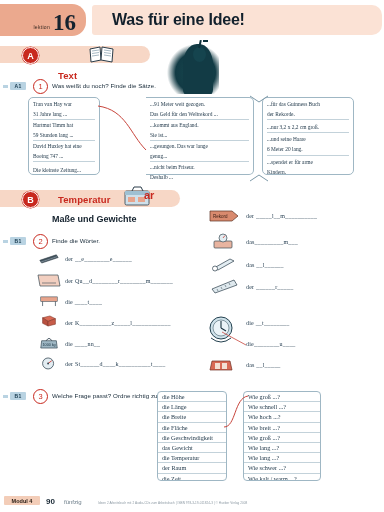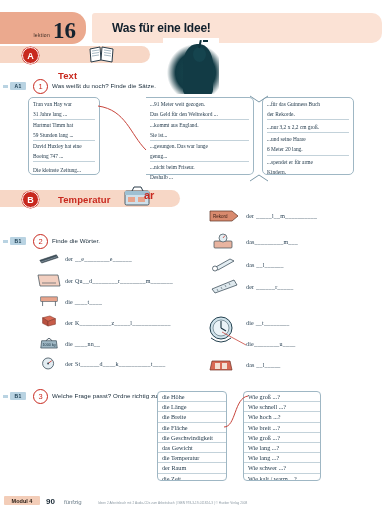--- a/index.html
+++ b/index.html
@@ -7,35 +7,35 @@
     width:384px;height:512px;
     background:#ffffff;
     font-family:"Liberation Sans", sans-serif;
     overflow:hidden;
     position:relative;
     color:#1b2b3a;
   }
   .page{position:relative;width:384px;height:512px;}
 
   
-  .header{position:absolute;left:0;top:12px;width:384px;height:34px;}
+  .header{position:absolute;left:0;top:4px;width:384px;height:34px;}
   .lektion-tab{
     position:absolute;left:-10px;top:0;width:96px;height:32px;
     background:#eba98e;border-radius:0 14px 14px 0;
     display:flex;align-items:flex-end;justify-content:flex-end;
     padding:0 10px 2px 0;box-sizing:border-box;
   }
   .lektion-word{font-size:5px;color:#3a2a22;letter-spacing:.3px;margin-bottom:4px;margin-right:3px;}
   .lektion-num{font-family:"Liberation Serif",serif;font-weight:bold;font-size:23px;color:#14222e;line-height:1;}
   .title-bar{
     position:absolute;left:92px;top:1px;width:290px;height:30px;
     background:#fbe2d5;border-radius:3px 10px 10px 3px;
     display:flex;align-items:center;padding-left:20px;box-sizing:border-box;
   }
-  .title-bar .t{font-size:12px;font-weight:bold;color:#12202c;letter-spacing:-.2px;}
+  .title-bar .t{font-size:16px;font-weight:bold;color:#12202c;letter-spacing:-.2px;}
 
   
   .sec-bar{position:absolute;left:0;height:17px;background:#f7d7c6;border-radius:0 9px 9px 0;}
   .sec-circle{
     position:absolute;width:15px;height:15px;border-radius:50%;
     background:#c8281e;border:1.5px solid #fff;
     box-shadow:0 0 0 .5px #c8281e;
     color:#fff;font-size:9px;font-weight:bold;
     display:flex;align-items:center;justify-content:center;
   }
@@ -190,20 +190,21 @@
   <div class="sec-circle" style="left:22px;top:191px;">B</div>
   <div class="sec-label" style="left:58px;top:194px;">Temperatur</div>
   <svg class="ic" style="left:122px;top:184px;width:40px;height:24px;" viewBox="0 0 40 24">
     <rect x="3" y="7" width="24" height="14" rx="1.5" fill="#cfe0ea" stroke="#2b3d4a" stroke-width=".8"></rect>
     <rect x="3" y="7" width="24" height="4" fill="#9fc0d2"></rect>
     <path d="M10 7 L12 3 L19 3 L21 7" fill="none" stroke="#2b3d4a" stroke-width="1"></path>
     <rect x="6" y="13" width="7" height="5" fill="#e8a48c"></rect>
     <rect x="16" y="13" width="7" height="5" fill="#e8a48c"></rect>
     <text x="22" y="15" font-family="Liberation Sans, sans-serif" font-size="11" font-weight="bold" fill="#c8281e">ar</text>
   </svg>
+  <div style="position:absolute;left:52px;top:214px;font-size:9px;font-weight:bold;color:#12202c;">Maße und Gewichte</div>
 
   <div class="lvl" style="left:10px;top:237px;">B1</div>
   <div class="num-circle" style="left:33px;top:234px;">2</div>
   <div class="task-text" style="left:52px;top:237px;">Finde die Wörter.</div>
 
   <svg class="ic" style="left:38px;top:251px;" viewBox="0 0 24 15">
     <path d="M2 10 L20 4 L22 7 L4 13 Z" fill="#44545f" stroke="#22313a" stroke-width=".6"></path>
     <path d="M3 12 L21 6" stroke="#8b9aa4" stroke-width=".8"></path>
   </svg>
   <div class="voc-row" style="left:65px;top:256px;">

